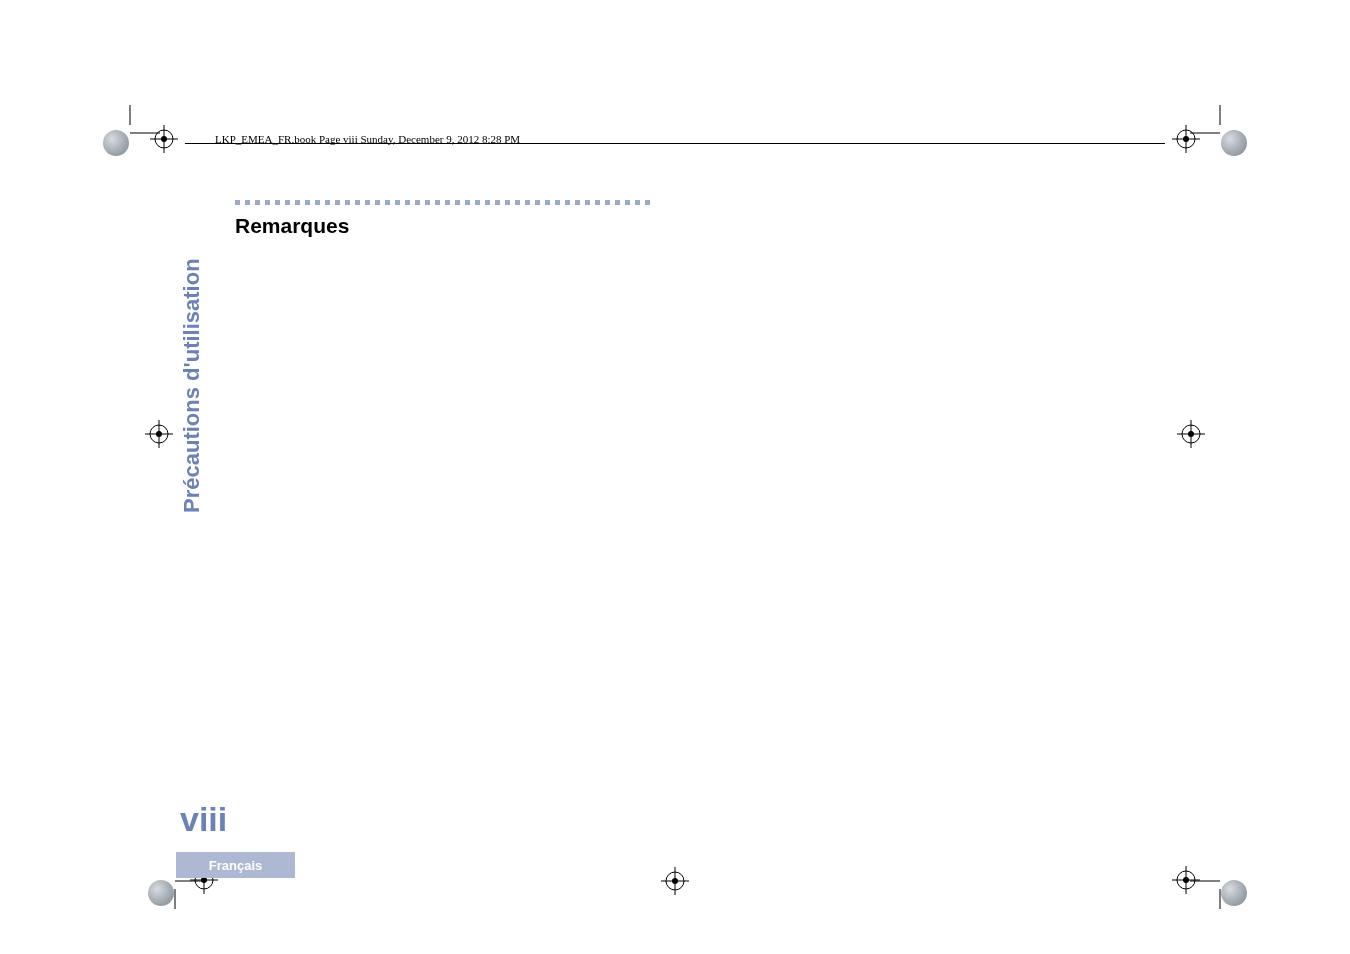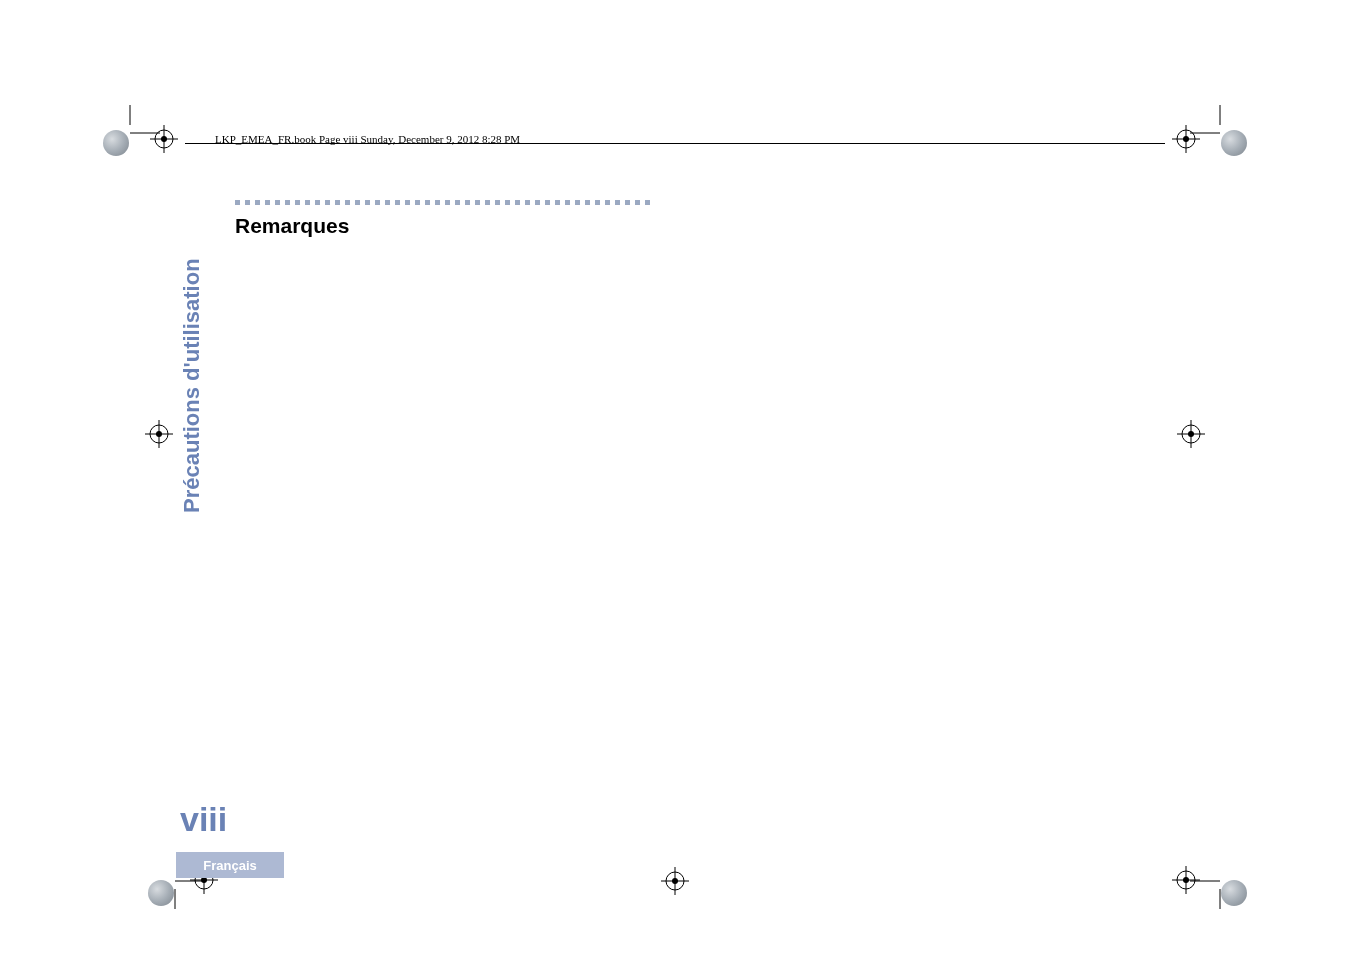--- a/index.html
+++ b/index.html
@@ -114,21 +114,21 @@
       font-weight: bold;
       color: #6a82b5;
       margin-top: 45px;
     }
     
     
     .lang-tab {
       position: absolute;
       bottom: 76px;
       left: 176px;
-      width: 108px;
+      width: 119px;
       height: 26px;
       background: #adb9d3;
       color: #fff;
       font-size: 13px;
       font-weight: bold;
       display: flex;
       align-items: center;
       justify-content: center;
     }
     

